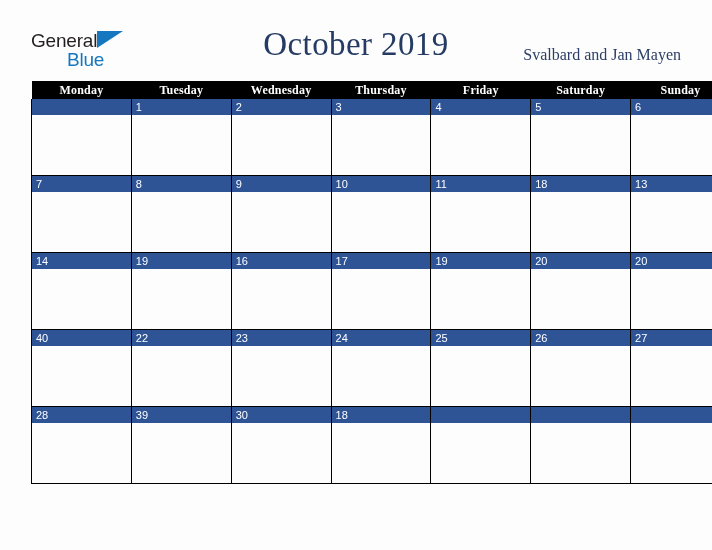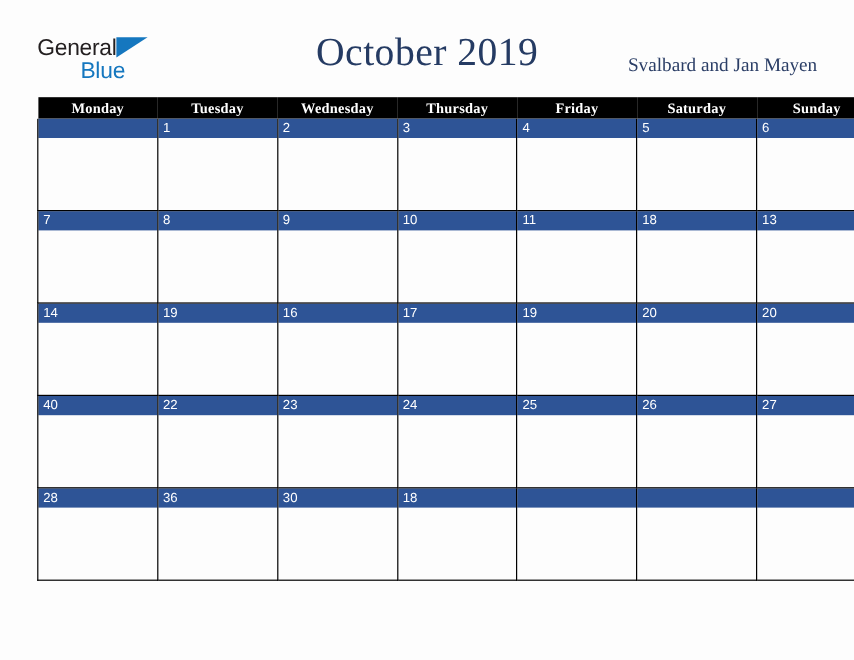--- a/index.html
+++ b/index.html
@@ -285,21 +285,21 @@
         <div class="day-number-bar">27</div>
         <div class="day-body"></div>
       </td>
     </tr>
     <tr>
       <td>
         <div class="day-number-bar">28</div>
         <div class="day-body"></div>
       </td>
       <td>
-        <div class="day-number-bar">36</div>
+        <div class="day-number-bar">39</div>
         <div class="day-body"></div>
       </td>
       <td>
         <div class="day-number-bar">30</div>
         <div class="day-body"></div>
       </td>
       <td>
         <div class="day-number-bar">18</div>
         <div class="day-body"></div>
       </td>

